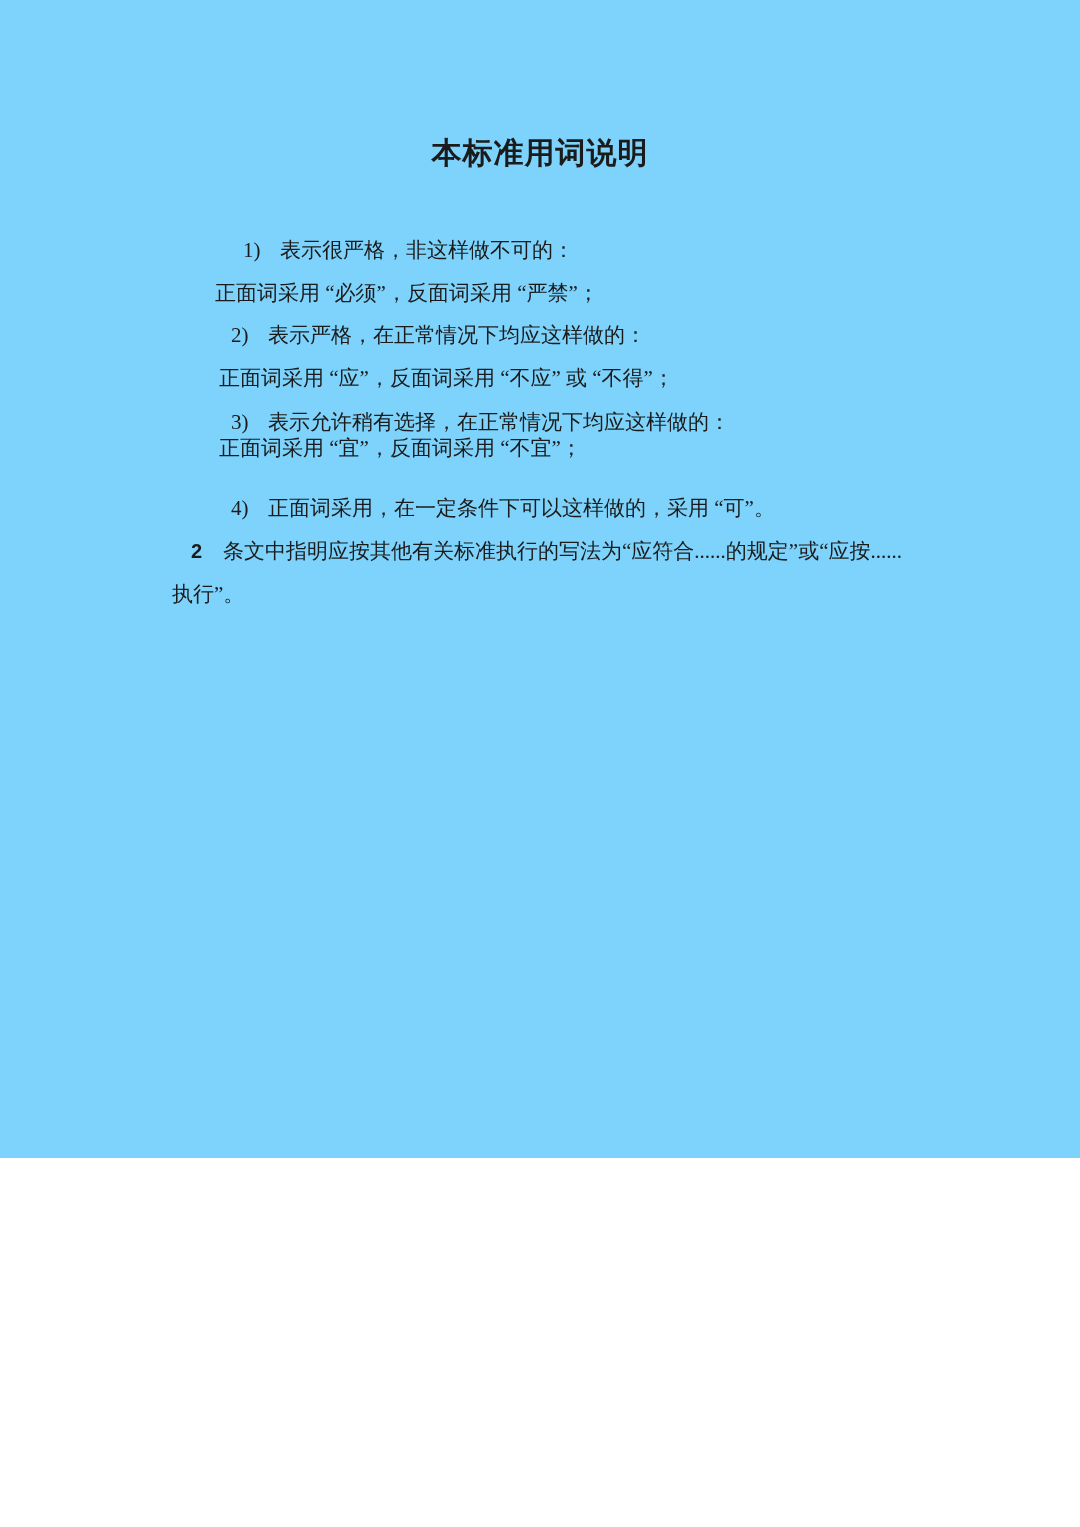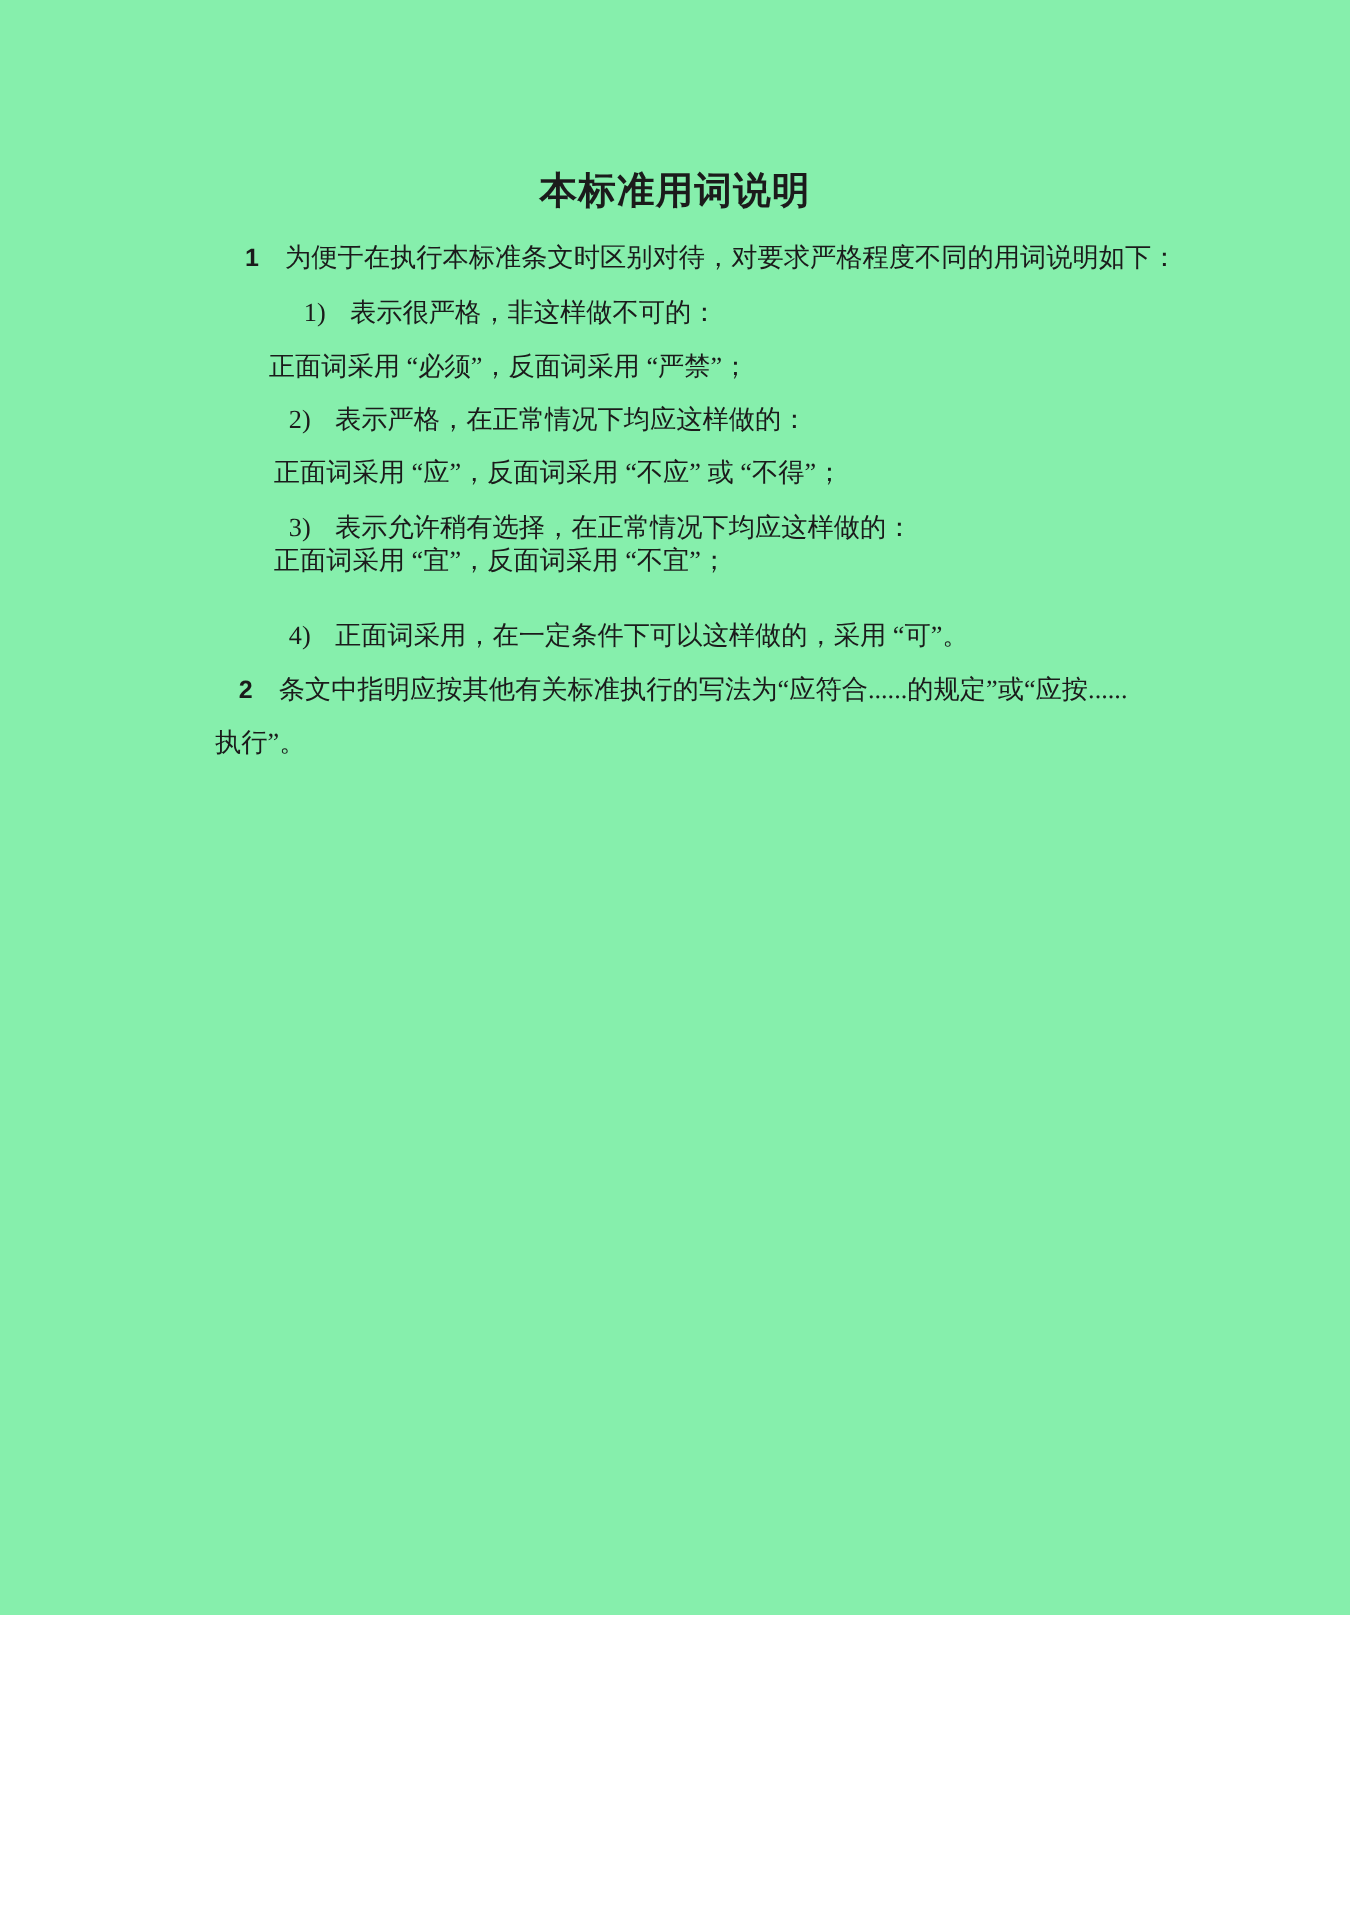--- a/index.html
+++ b/index.html
@@ -3,22 +3,22 @@
 <meta charset="utf-8">
 <style>
   html, body {
     margin: 0;
     padding: 0;
     background: #ffffff;
   }
   .page {
     position: relative;
     width: 1080px;
-    height: 1292px;
-    background: #86efac;
+    height: 1158px;
+    background: #7dd3fc;
     color: #1b1b1b;
     font-family: "Liberation Serif", "DejaVu Serif", serif;
     overflow: hidden;
   }
   .title {
     position: absolute;
     top: 136px;
     left: 0;
     right: 0;
     margin: 0;
@@ -54,23 +54,20 @@
     margin-top: 19px;
   }
 </style>
 </head>
 <body>
 
 <div class="page">
 
   <h1 class="title">本标准用词说明</h1>
 
-  <div class="line" style="top:194px; left:196px;">
-    <span class="clause-num">1</span><span>为便于在执行本标准条文时区别对待，对要求严格程度不同的用词说明如下：</span>
-  </div>
 
   <div class="line" style="top:238px; left:231px;margin-left:12px;">
     <span class="sub-num">1)</span><span>表示很严格，非这样做不可的：</span>
   </div>
 
   <div class="line" style="top:281px; left:215px;text-align:center;">正面词采用 “必须”，反面词采用 “严禁”；</div>
 
   <div class="line" style="top:323px; left:231px;">
     <span class="sub-num">2)</span><span>表示严格，在正常情况下均应这样做的：</span>
   </div>

